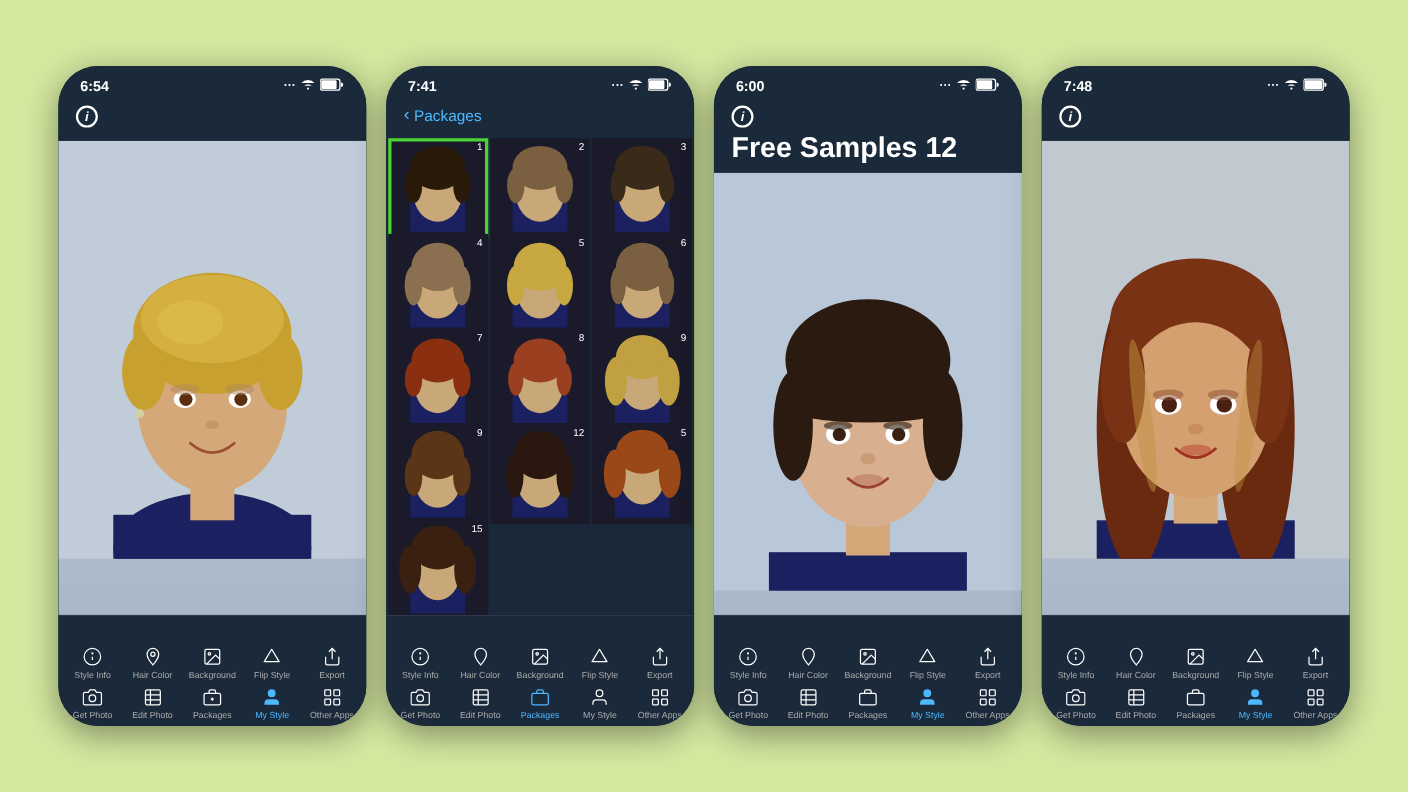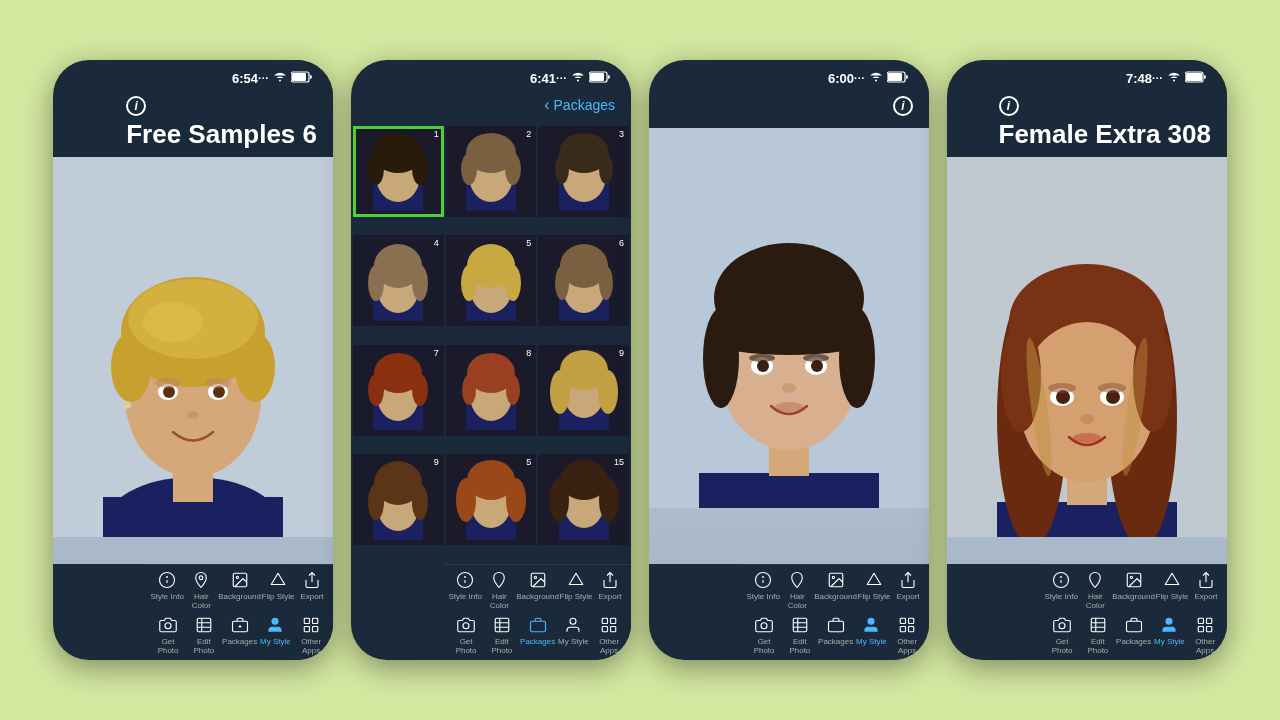--- a/index.html
+++ b/index.html
@@ -25,21 +25,20 @@
     .phone {
       width: 280px;
       height: 600px;
       background: #1a2a3a;
       border-radius: 36px;
       overflow: hidden;
       position: relative;
       box-shadow: 0 8px 30px rgba(0,0,0,0.4);
       display: flex;
       flex-direction: column;
-      align-items: flex-end;
     }
 
     
     .status-bar {
       display: flex;
       justify-content: space-between;
       align-items: center;
       padding: 10px 20px 4px;
       color: white;
       font-size: 13px;
@@ -142,21 +141,21 @@
       top: 3px;
       right: 5px;
       color: white;
       font-size: 9px;
       z-index: 2;
     }
 
     
     .toolbar {
       background: #1a2a3a;
-      padding: 2px 0 2px;
+      padding: 24px 0 2px;
       border-top: 1px solid #2a3a4a;
     }
 
     .toolbar-row {
       display: flex;
       justify-content: space-around;
       padding: 2px 4px;
     }
 
     .toolbar-btn {
@@ -233,21 +232,20 @@
               <rect x="1" y="2" width="14" height="8" rx="1" fill="white"></rect>
               <path d="M19 4v4a2 2 0 000-4z"></path>
             </svg>
         </span>
       </div>
     </div>
     <div class="app-header">
       <div class="app-header-top">
         <div class="info-icon">i</div>
       </div>
-      <div class="app-title">Free Samples 6</div>
     </div>
     <div class="main-content">
       <div class="display-bg">
         
         <svg width="280" height="380" viewBox="0 0 280 380" xmlns="http://www.w3.org/2000/svg">
 
           <rect width="280" height="380" fill="#c0cdd8"></rect>
 
           <ellipse cx="140" cy="370" rx="90" ry="50" fill="#1a2060"></ellipse>
           <rect x="50" y="340" width="180" height="50" fill="#1a2060"></rect>
@@ -383,21 +381,21 @@
               </svg>
           </div>
           <span class="toolbar-label">Other Apps</span>
         </div>
       </div>
     </div>
   </div>
 
   <div class="phone">
     <div class="status-bar">
-      <span>6:41</span>
+      <span>7:41</span>
       <div class="status-icons">
         <span>···</span>
         <span>
           <svg width="14" height="12" viewBox="0 0 14 12" fill="white">
               <path d="M7 10.5a1 1 0 100-2 1 1 0 000 2zm-3.5-3.5a4.95 4.95 0 017 0M1 4.5a8 8 0 0112 0"></path>
             </svg>
         </span>
         <span>
           <svg width="22" height="12" viewBox="0 0 22 12" fill="white">
               <rect x="0" y="1" width="18" height="10" rx="2" ry="2" stroke="white" stroke-width="1.2" fill="none"></rect>
@@ -520,20 +518,31 @@
 
         <div class="grid-cell">
           <span class="cell-number">9</span>
           <svg width="80" height="80" viewBox="0 0 80 80">
             <rect width="80" height="80" fill="#1a1a2a"></rect>
             <rect x="15" y="52" width="50" height="35" rx="5" fill="#1a2060"></rect>
             <ellipse cx="40" cy="46" rx="21" ry="25" fill="#c8a878"></ellipse>
             <ellipse cx="40" cy="23" rx="24" ry="22" fill="#5a3518"></ellipse>
             <ellipse cx="18" cy="42" rx="8" ry="18" fill="#5a3518"></ellipse>
             <ellipse cx="62" cy="42" rx="8" ry="18" fill="#5a3518"></ellipse>
+          </svg>
+        </div>
+        <div class="grid-cell">
+          <span class="cell-number">12</span>
+          <svg width="80" height="80" viewBox="0 0 80 80">
+            <rect width="80" height="80" fill="#1a1a2a"></rect>
+            <rect x="15" y="52" width="50" height="35" rx="5" fill="#1a2060"></rect>
+            <ellipse cx="40" cy="46" rx="21" ry="25" fill="#c8a878"></ellipse>
+            <ellipse cx="40" cy="23" rx="24" ry="22" fill="#2a1810"></ellipse>
+            <ellipse cx="17" cy="42" rx="8" ry="20" fill="#2a1810"></ellipse>
+            <ellipse cx="63" cy="42" rx="8" ry="20" fill="#2a1810"></ellipse>
           </svg>
         </div>
 
         <div class="grid-cell">
           <span class="cell-number">5</span>
           <svg width="80" height="80" viewBox="0 0 80 80">
             <rect width="80" height="80" fill="#1a1a2a"></rect>
             <rect x="15" y="50" width="50" height="35" rx="5" fill="#1a2060"></rect>
             <ellipse cx="40" cy="44" rx="20" ry="24" fill="#c8a878"></ellipse>
             <ellipse cx="40" cy="20" rx="24" ry="20" fill="#9a4818"></ellipse>
@@ -674,20 +683,21 @@
               <rect x="1" y="2" width="14" height="8" rx="1" fill="white"></rect>
               <path d="M19 4v4a2 2 0 000-4z"></path>
             </svg>
         </span>
       </div>
     </div>
     <div class="app-header">
       <div class="app-header-top">
         <div class="info-icon">i</div>
       </div>
+      <div class="app-title">Free Samples 12</div>
     </div>
     <div class="main-content">
       <div class="display-bg">
         
         <svg width="280" height="380" viewBox="0 0 280 380" xmlns="http://www.w3.org/2000/svg">
           <rect width="280" height="380" fill="#b8c8d8"></rect>
           <rect x="50" y="345" width="180" height="50" fill="#1a2060"></rect>
           <rect x="120" y="298" width="40" height="50" fill="#d4a878"></rect>
 
           <ellipse cx="140" cy="240" rx="70" ry="82" fill="#d8b090"></ellipse>
@@ -836,21 +846,20 @@
               <rect x="1" y="2" width="16" height="8" rx="1" fill="white"></rect>
               <path d="M19 4v4a2 2 0 000-4z"></path>
             </svg>
         </span>
       </div>
     </div>
     <div class="app-header">
       <div class="app-header-top">
         <div class="info-icon">i</div>
       </div>
-      <div class="app-title">Female Extra 308</div>
     </div>
     <div class="main-content">
       <div class="display-bg">
         
         <svg width="280" height="380" viewBox="0 0 280 380" xmlns="http://www.w3.org/2000/svg">
           <rect width="280" height="380" fill="#c0c8d0"></rect>
           <rect x="50" y="345" width="180" height="50" fill="#1a2060"></rect>
           <rect x="120" y="298" width="40" height="50" fill="#d4a878"></rect>
 
           <ellipse cx="85" cy="260" rx="35" ry="130" fill="#6a2a10"></ellipse>

